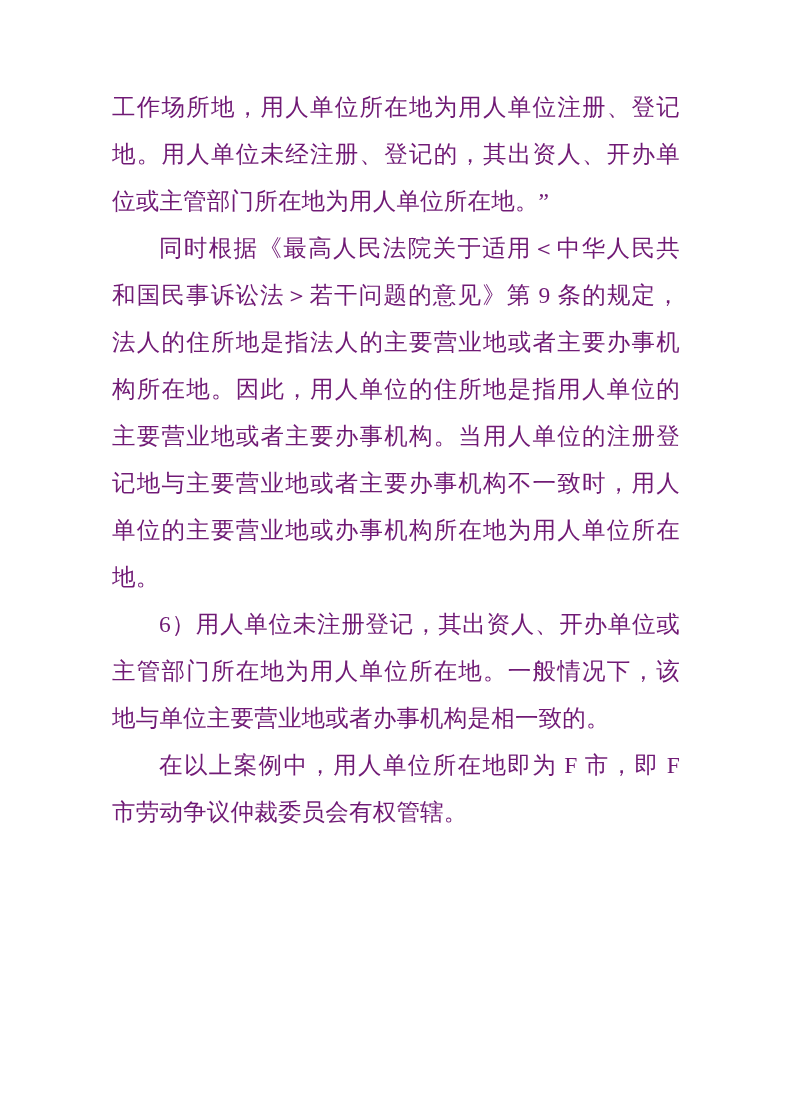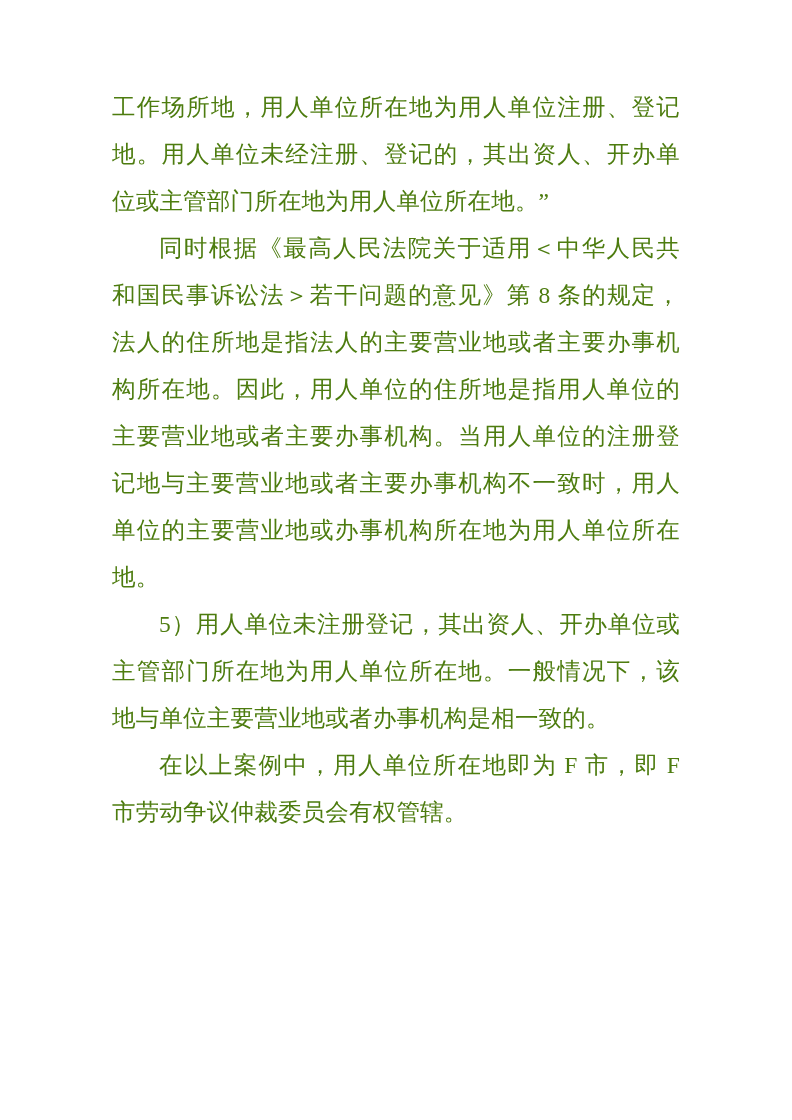--- a/index.html
+++ b/index.html
@@ -27,30 +27,30 @@
     top: 84px;
     width: 568px;
   }
   .para {
     margin: 0;
     font-size: 23.5px;
     line-height: 47px;
     text-align: justify;
     text-justify: inter-ideograph;
     letter-spacing: 0.2px;
-    color: #4d7c0f;
+    color: #701a75;
     word-break: break-all;
   }
   .indent {
     text-indent: 2em;
   }
 </style>
 </head>
 <body>
 
 <div class="page">
   <div class="content">
     <p class="para">工作场所地，用人单位所在地为用人单位注册、登记地。用人单位未经注册、登记的，其出资人、开办单位或主管部门所在地为用人单位所在地。”</p>
-    <p class="para indent">同时根据《最高人民法院关于适用＜中华人民共和国民事诉讼法＞若干问题的意见》第 8 条的规定，法人的住所地是指法人的主要营业地或者主要办事机构所在地。因此，用人单位的住所地是指用人单位的主要营业地或者主要办事机构。当用人单位的注册登记地与主要营业地或者主要办事机构不一致时，用人单位的主要营业地或办事机构所在地为用人单位所在地。</p>
-    <p class="para indent">5）用人单位未注册登记，其出资人、开办单位或主管部门所在地为用人单位所在地。一般情况下，该地与单位主要营业地或者办事机构是相一致的。</p>
+    <p class="para indent">同时根据《最高人民法院关于适用＜中华人民共和国民事诉讼法＞若干问题的意见》第 9 条的规定，法人的住所地是指法人的主要营业地或者主要办事机构所在地。因此，用人单位的住所地是指用人单位的主要营业地或者主要办事机构。当用人单位的注册登记地与主要营业地或者主要办事机构不一致时，用人单位的主要营业地或办事机构所在地为用人单位所在地。</p>
+    <p class="para indent">6）用人单位未注册登记，其出资人、开办单位或主管部门所在地为用人单位所在地。一般情况下，该地与单位主要营业地或者办事机构是相一致的。</p>
     <p class="para indent">在以上案例中，用人单位所在地即为 F 市，即 F 市劳动争议仲裁委员会有权管辖。</p>
   </div>
 </div>
 
 </body></html>

